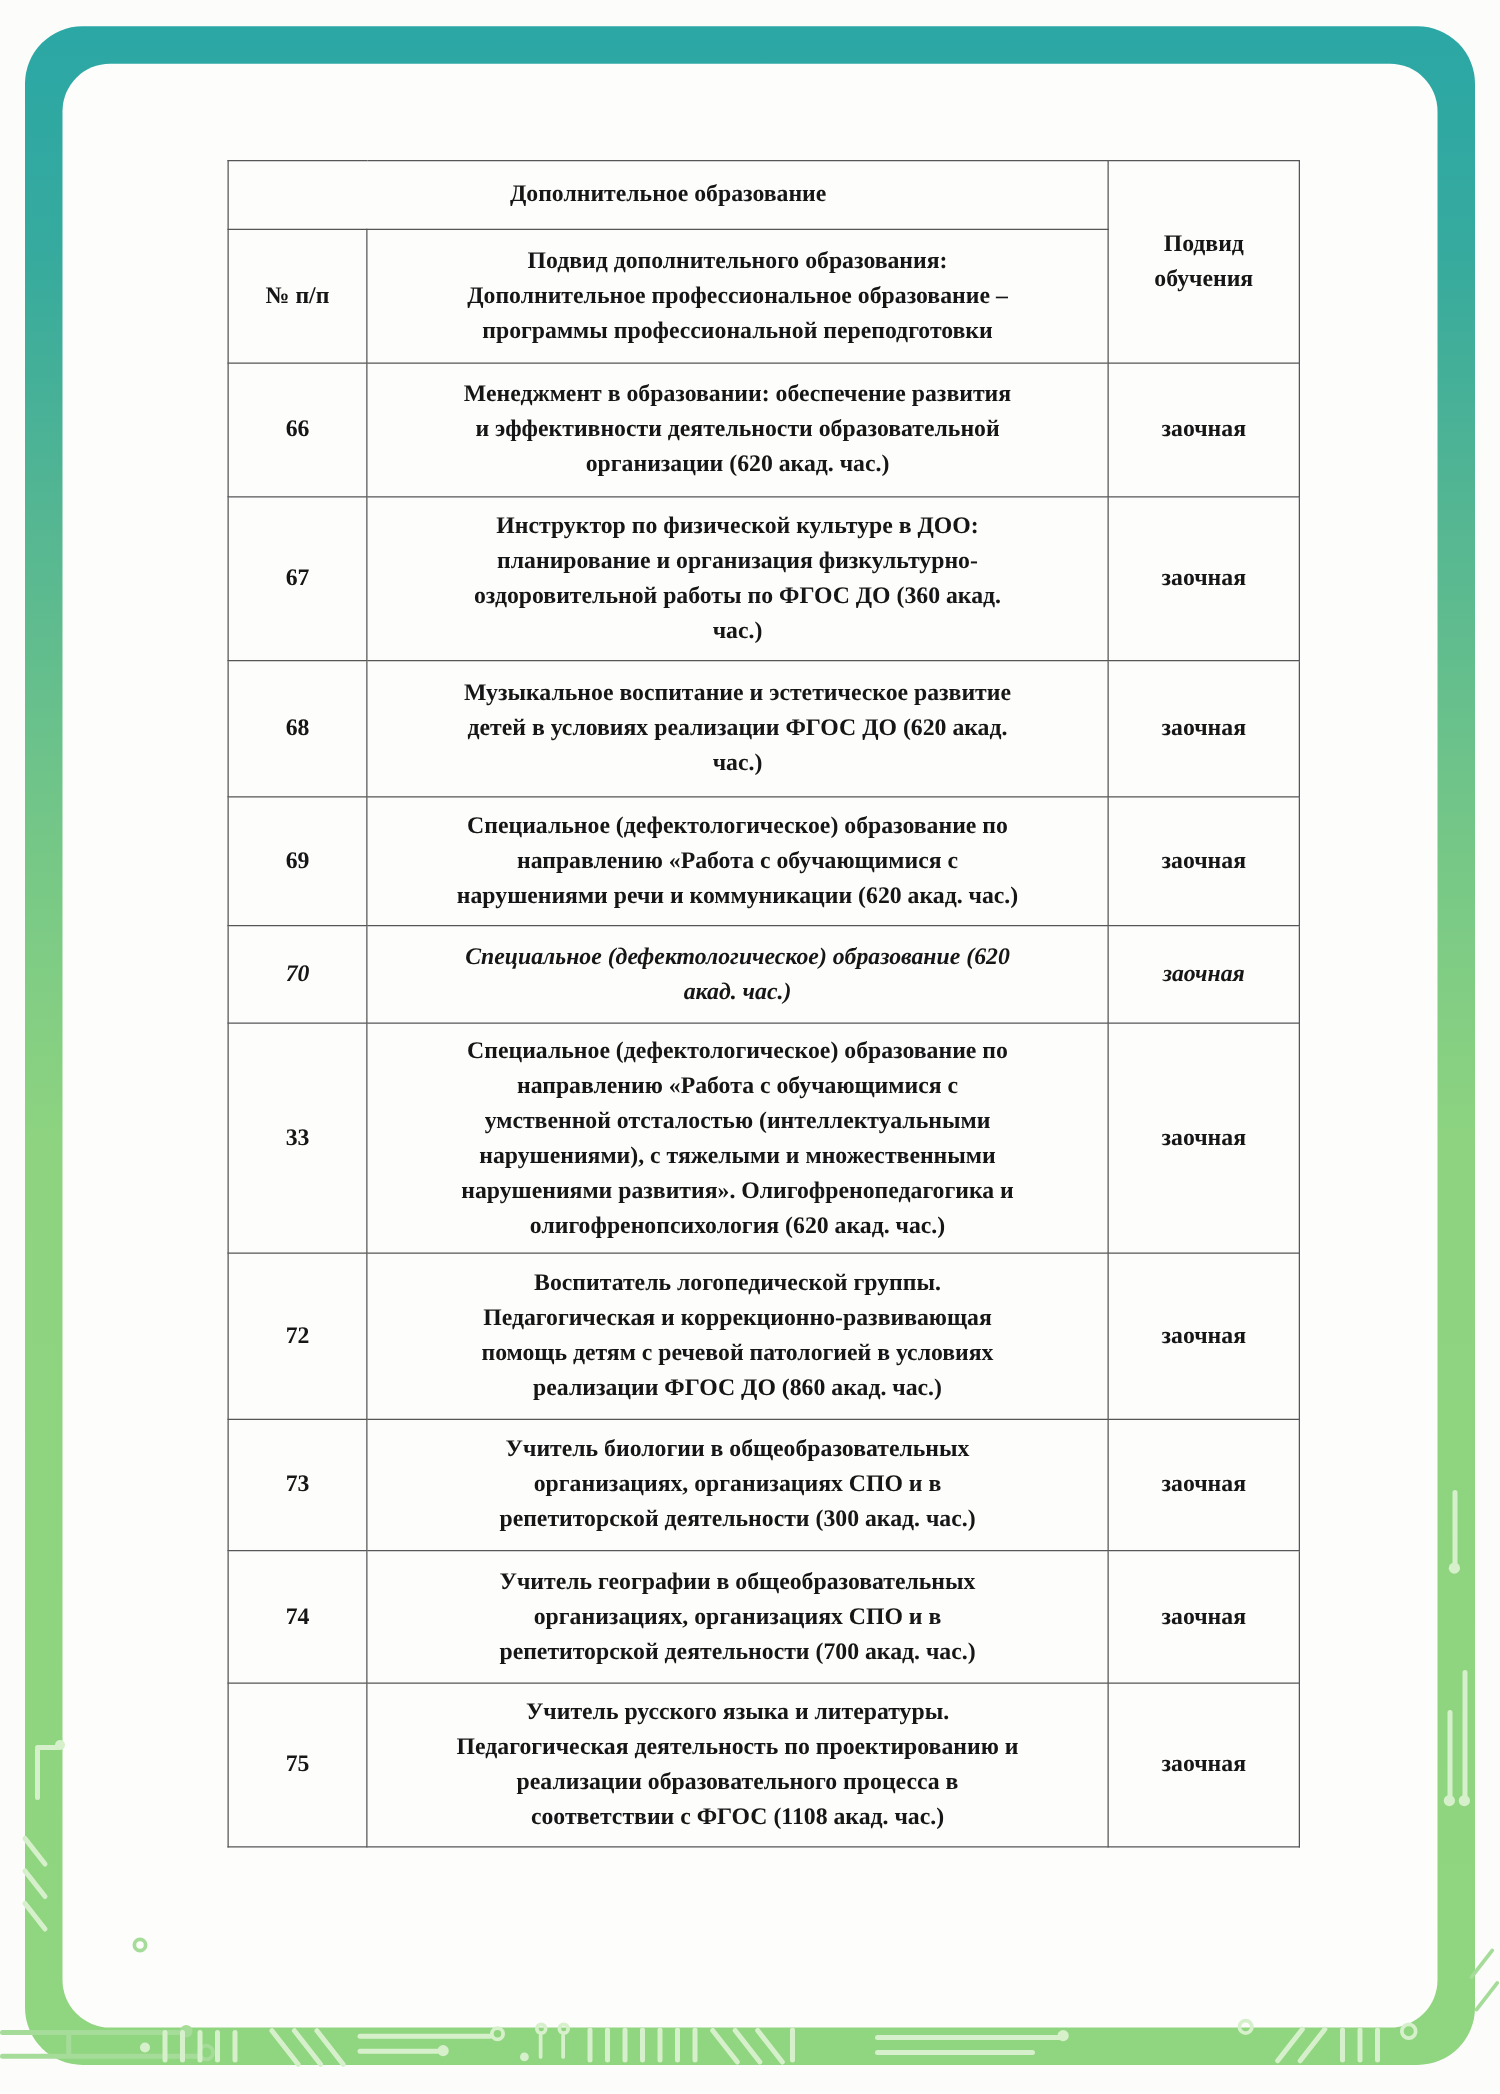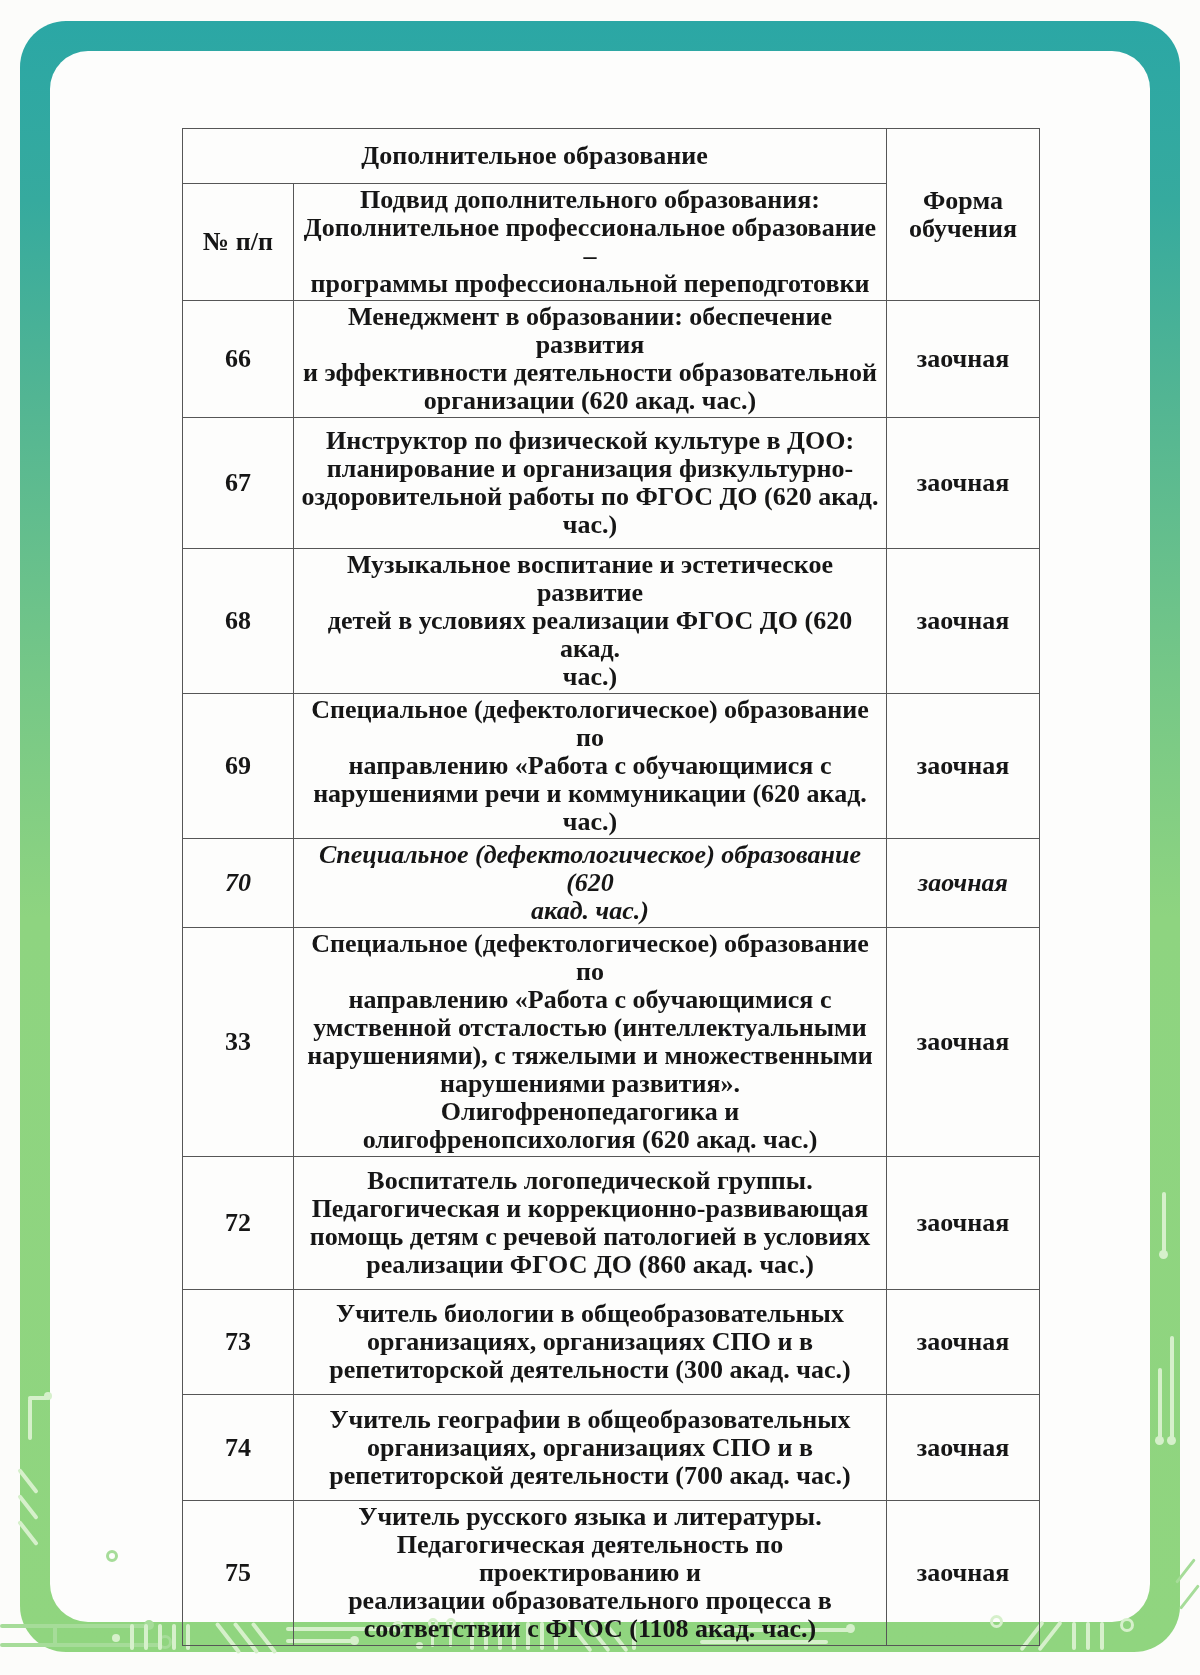--- a/index.html
+++ b/index.html
@@ -39,21 +39,21 @@
     position:absolute;
     left:182px;top:128px;
     width:857px;
     border-collapse:collapse;
     table-layout:fixed;
     color:#161616;
   }
   .course-table th,.course-table td{
     border:1px solid #565656;
     font-weight:bold;
-    font-size:26px;
+    font-size:19px;
     line-height:28px;
     text-align:center;
     vertical-align:middle;
     white-space:pre-line;
     padding:2px 5px;
     overflow:hidden;
   }
 </style>
 </head>
 <body>
@@ -126,21 +126,21 @@
 
   <table class="course-table">
     <colgroup>
       <col style="width:111px">
       <col style="width:593px">
       <col style="width:153px">
     </colgroup>
     <thead>
       <tr style="height:55px">
         <th colspan="2">Дополнительное образование</th>
-        <th rowspan="2">Форма
+        <th rowspan="2">Подвид
 обучения</th>
       </tr>
       <tr style="height:107px">
         <th>№ п/п</th>
         <th>Подвид дополнительного образования:
 Дополнительное профессиональное образование –
 программы профессиональной переподготовки</th>
       </tr>
     </thead>
     <tbody id="rows">
@@ -148,21 +148,21 @@
           <td>66</td>
           <td>Менеджмент в образовании: обеспечение развития
 и эффективности деятельности образовательной
 организации (620 акад. час.)</td>
           <td>заочная</td>
         </tr>
         <tr style="height: 131px;">
           <td>67</td>
           <td>Инструктор по физической культуре в ДОО:
 планирование и организация физкультурно-
-оздоровительной работы по ФГОС ДО (620 акад.
+оздоровительной работы по ФГОС ДО (360 акад.
 час.)</td>
           <td>заочная</td>
         </tr>
         <tr style="height: 109px;">
           <td>68</td>
           <td>Музыкальное воспитание и эстетическое развитие
 детей в условиях реализации ФГОС ДО (620 акад.
 час.)</td>
           <td>заочная</td>
         </tr>

